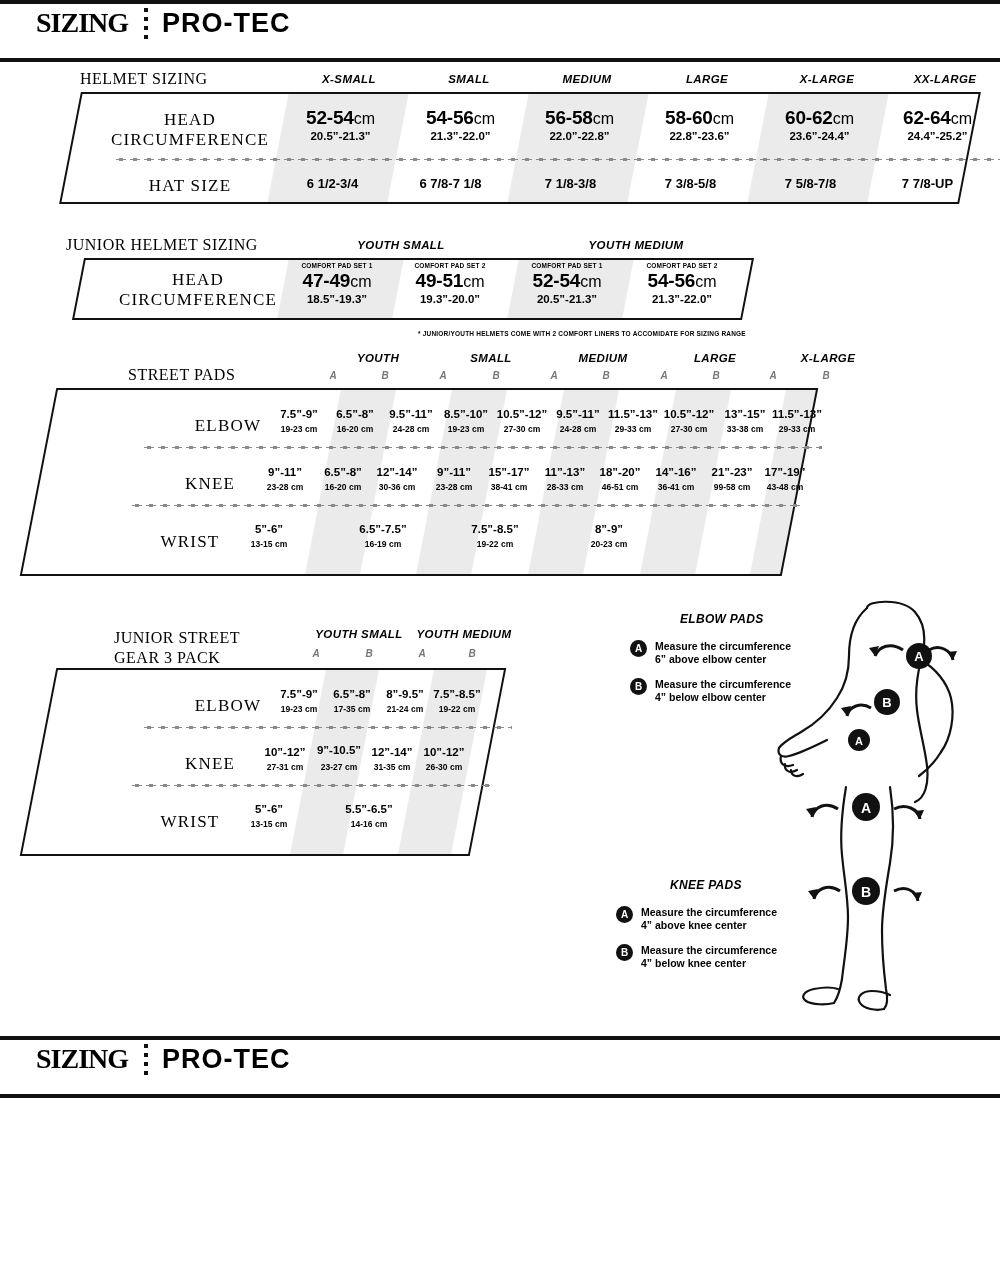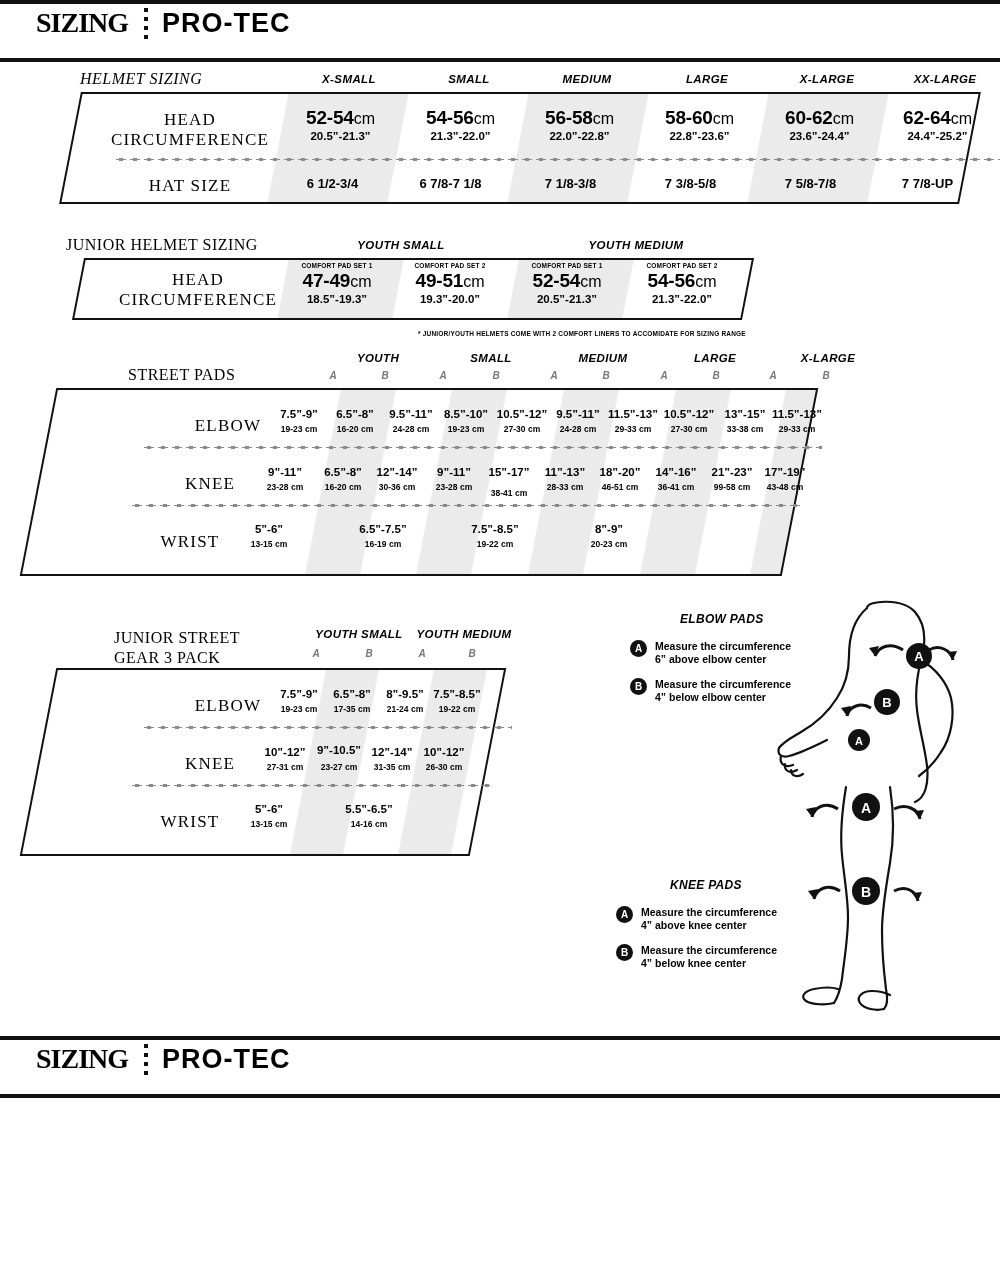--- a/index.html
+++ b/index.html
@@ -92,21 +92,21 @@
     <div class="rule"></div>
     <div class="inner">
       <span class="sizing-word">SIZING</span>
       <span class="dotsep"></span>
       <span class="protec">PRO-TEC</span>
     </div>
     <div class="rule" style="position:absolute; top:58px;"></div>
   </div>
 
   <div class="abs" style="left:80px; top:70px; width:880px; height:20px;">
-    <div class="sectitle abs" style="left:0; top:0;font-style:italic;">HELMET SIZING</div>
+    <div class="sectitle abs" style="left:0; top:0;">HELMET SIZING</div>
     <div class="colhead abs" style="left:214px; top:3px; width:110px;">X-SMALL</div>
     <div class="colhead abs" style="left:334px; top:3px; width:110px;">SMALL</div>
     <div class="colhead abs" style="left:452px; top:3px; width:110px;">MEDIUM</div>
     <div class="colhead abs" style="left:572px; top:3px; width:110px;">LARGE</div>
     <div class="colhead abs" style="left:692px; top:3px; width:110px;">X-LARGE</div>
     <div class="colhead abs" style="left:810px; top:3px; width:110px;">XX-LARGE</div>
   </div>
 
   <div class="skewbox" style="left:70px; top:92px; width:900px; height:112px;">
     <div class="shade" style="left:208px; width:120px;"></div>
@@ -258,21 +258,21 @@
     <div class="rowlabel abs" style="left:92px; top:86px; width:160px;">KNEE</div>
     <div class="abs cell small" style="left:218px; top:78px; width:58px;">9”-11”</div>
     <div class="abs cell tiny" style="left:218px; top:94px; width:58px;">23-28 cm</div>
     <div class="abs cell small" style="left:276px; top:78px; width:58px;">6.5”-8”</div>
     <div class="abs cell tiny" style="left:276px; top:94px; width:58px;">16-20 cm</div>
     <div class="abs cell small" style="left:330px; top:78px; width:58px;">12”-14”</div>
     <div class="abs cell tiny" style="left:330px; top:94px; width:58px;">30-36 cm</div>
     <div class="abs cell small" style="left:387px; top:78px; width:58px;">9”-11”</div>
     <div class="abs cell tiny" style="left:387px; top:94px; width:58px;">23-28 cm</div>
     <div class="abs cell small" style="left:442px; top:78px; width:58px;">15”-17”</div>
-    <div class="abs cell tiny" style="left:442px; top:94px; width:58px;margin-top:6px;">38-41 cm</div>
+    <div class="abs cell tiny" style="left:442px; top:94px; width:58px;">38-41 cm</div>
     <div class="abs cell small" style="left:498px; top:78px; width:58px;">11”-13”</div>
     <div class="abs cell tiny" style="left:498px; top:94px; width:58px;">28-33 cm</div>
     <div class="abs cell small" style="left:553px; top:78px; width:58px;">18”-20”</div>
     <div class="abs cell tiny" style="left:553px; top:94px; width:58px;">46-51 cm</div>
     <div class="abs cell small" style="left:609px; top:78px; width:58px;">14”-16”</div>
     <div class="abs cell tiny" style="left:609px; top:94px; width:58px;">36-41 cm</div>
     <div class="abs cell small" style="left:665px; top:78px; width:58px;">21”-23”</div>
     <div class="abs cell tiny" style="left:665px; top:94px; width:58px;">99-58 cm</div>
     <div class="abs cell small" style="left:718px; top:78px; width:58px;">17”-19”</div>
     <div class="abs cell tiny" style="left:718px; top:94px; width:58px;">43-48 cm</div>

